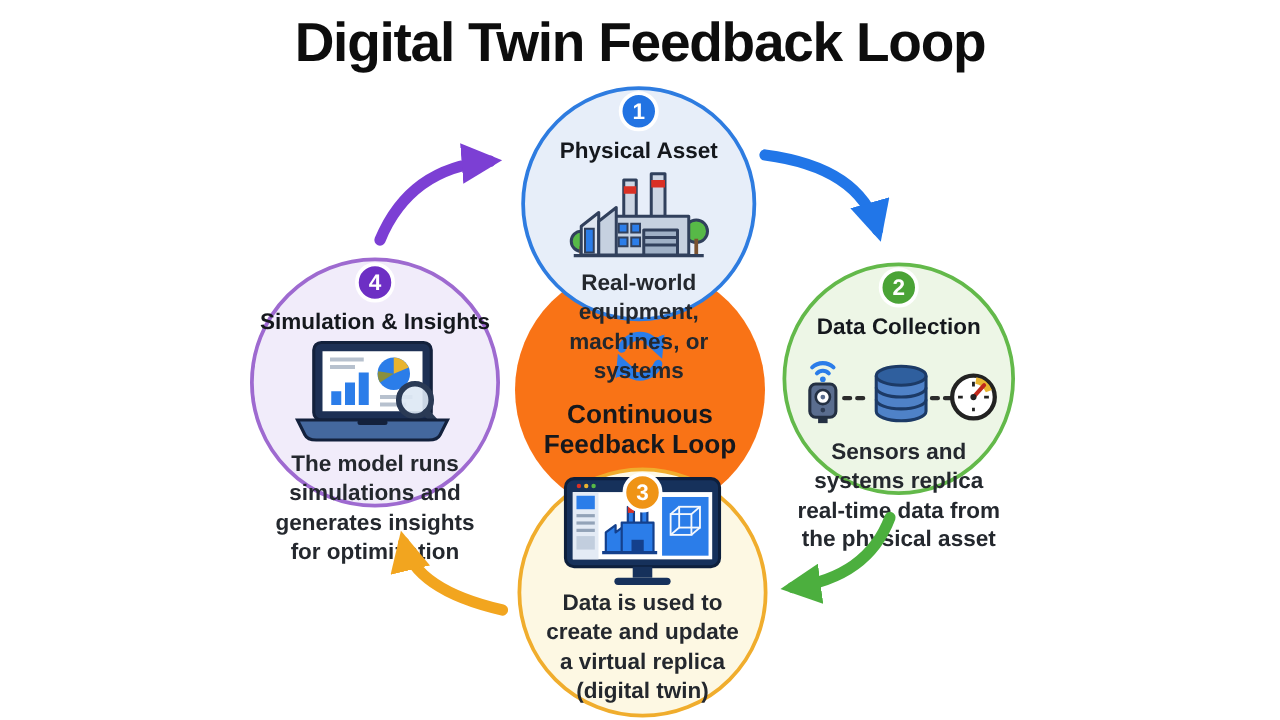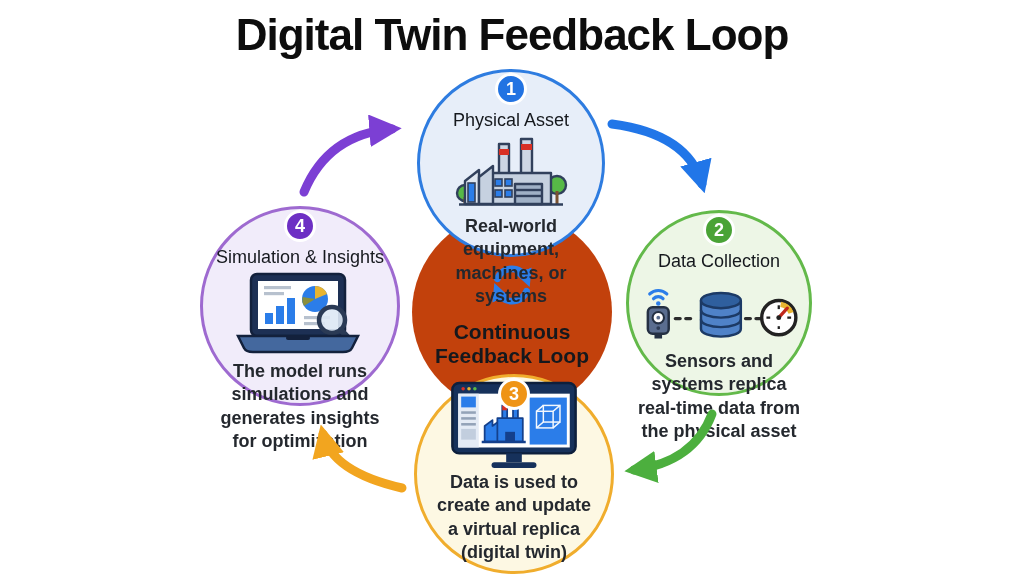--- a/index.html
+++ b/index.html
@@ -6,41 +6,41 @@
   html,body { width:1024px; height:576px; background:#fff; overflow:hidden;
               font-family:"Liberation Sans", sans-serif; }
   .canvas { position:relative; width:1024px; height:414px; background:#ffffff; }
 
   .page-title { position:absolute; top:10px; left:0; width:100%; text-align:center;
                 font-size:44px; font-weight:bold; color:#0d0d0d; letter-spacing:-1px; }
 
   .circle { position:absolute; border-radius:50%; display:flex; flex-direction:column;
             align-items:center; text-align:center; }
 
-  .center-node { left:412px; top:212px; width:200px; height:200px; background:#c2410c;
+  .center-node { left:412px; top:212px; width:200px; height:200px; background:#f97316;
                  z-index:1; justify-content:center; }
   .center-label { font-size:21px; font-weight:bold; color:#15181d; line-height:1.15;
                   width:160px; margin-top:8px; }
 
   .node { z-index:2; border-style:solid; border-width:3px; }
   .node-1 { left:417px; top:69px;  width:188px; height:188px; background:#e7eef9; border-color:#2e7ce0; }
   .node-2 { left:626px; top:210px; width:186px; height:186px; background:#edf6e6; border-color:#63b94a; }
   .node-3 { left:414px; top:374px; width:200px; height:200px; background:#fdf8e3; border-color:#f0ad2d; }
   .node-4 { left:200px; top:206px; width:200px; height:200px; background:#f1ecfa; border-color:#9e6ad0; }
 
   .badge { position:absolute; top:1px; left:50%; transform:translateX(-50%);
            width:32px; height:32px; border-radius:50%; border:3px solid #ffffff;
            color:#ffffff; font-size:18px; font-weight:bold; display:flex;
            align-items:center; justify-content:center; }
   .node-1 .badge { background:#2273e2; }
   .node-2 .badge { background:#4aa336; }
   .node-3 .badge { background:#ef9416; }
   .node-4 .badge { background:#6d2fc4; }
 
-  .node-title { margin-top:38px; font-size:18px; font-weight:normal; color:#15181d; }
+  .node-title { margin-top:38px; font-size:18px; font-weight:bold; color:#15181d; }
   .node-3 .node-title, .node-4 .node-title { }
 
   .node-icon { margin-top:2px; flex:0 0 auto; }
 
   .node-desc { font-size:18px; font-weight:bold; color:#24282e; line-height:1.3;
                max-width:168px; margin-top:2px; }
 
   .arrow-layer { position:absolute; left:0; top:0; width:1024px; height:576px;
                  z-index:4; pointer-events:none; }
 </style>

